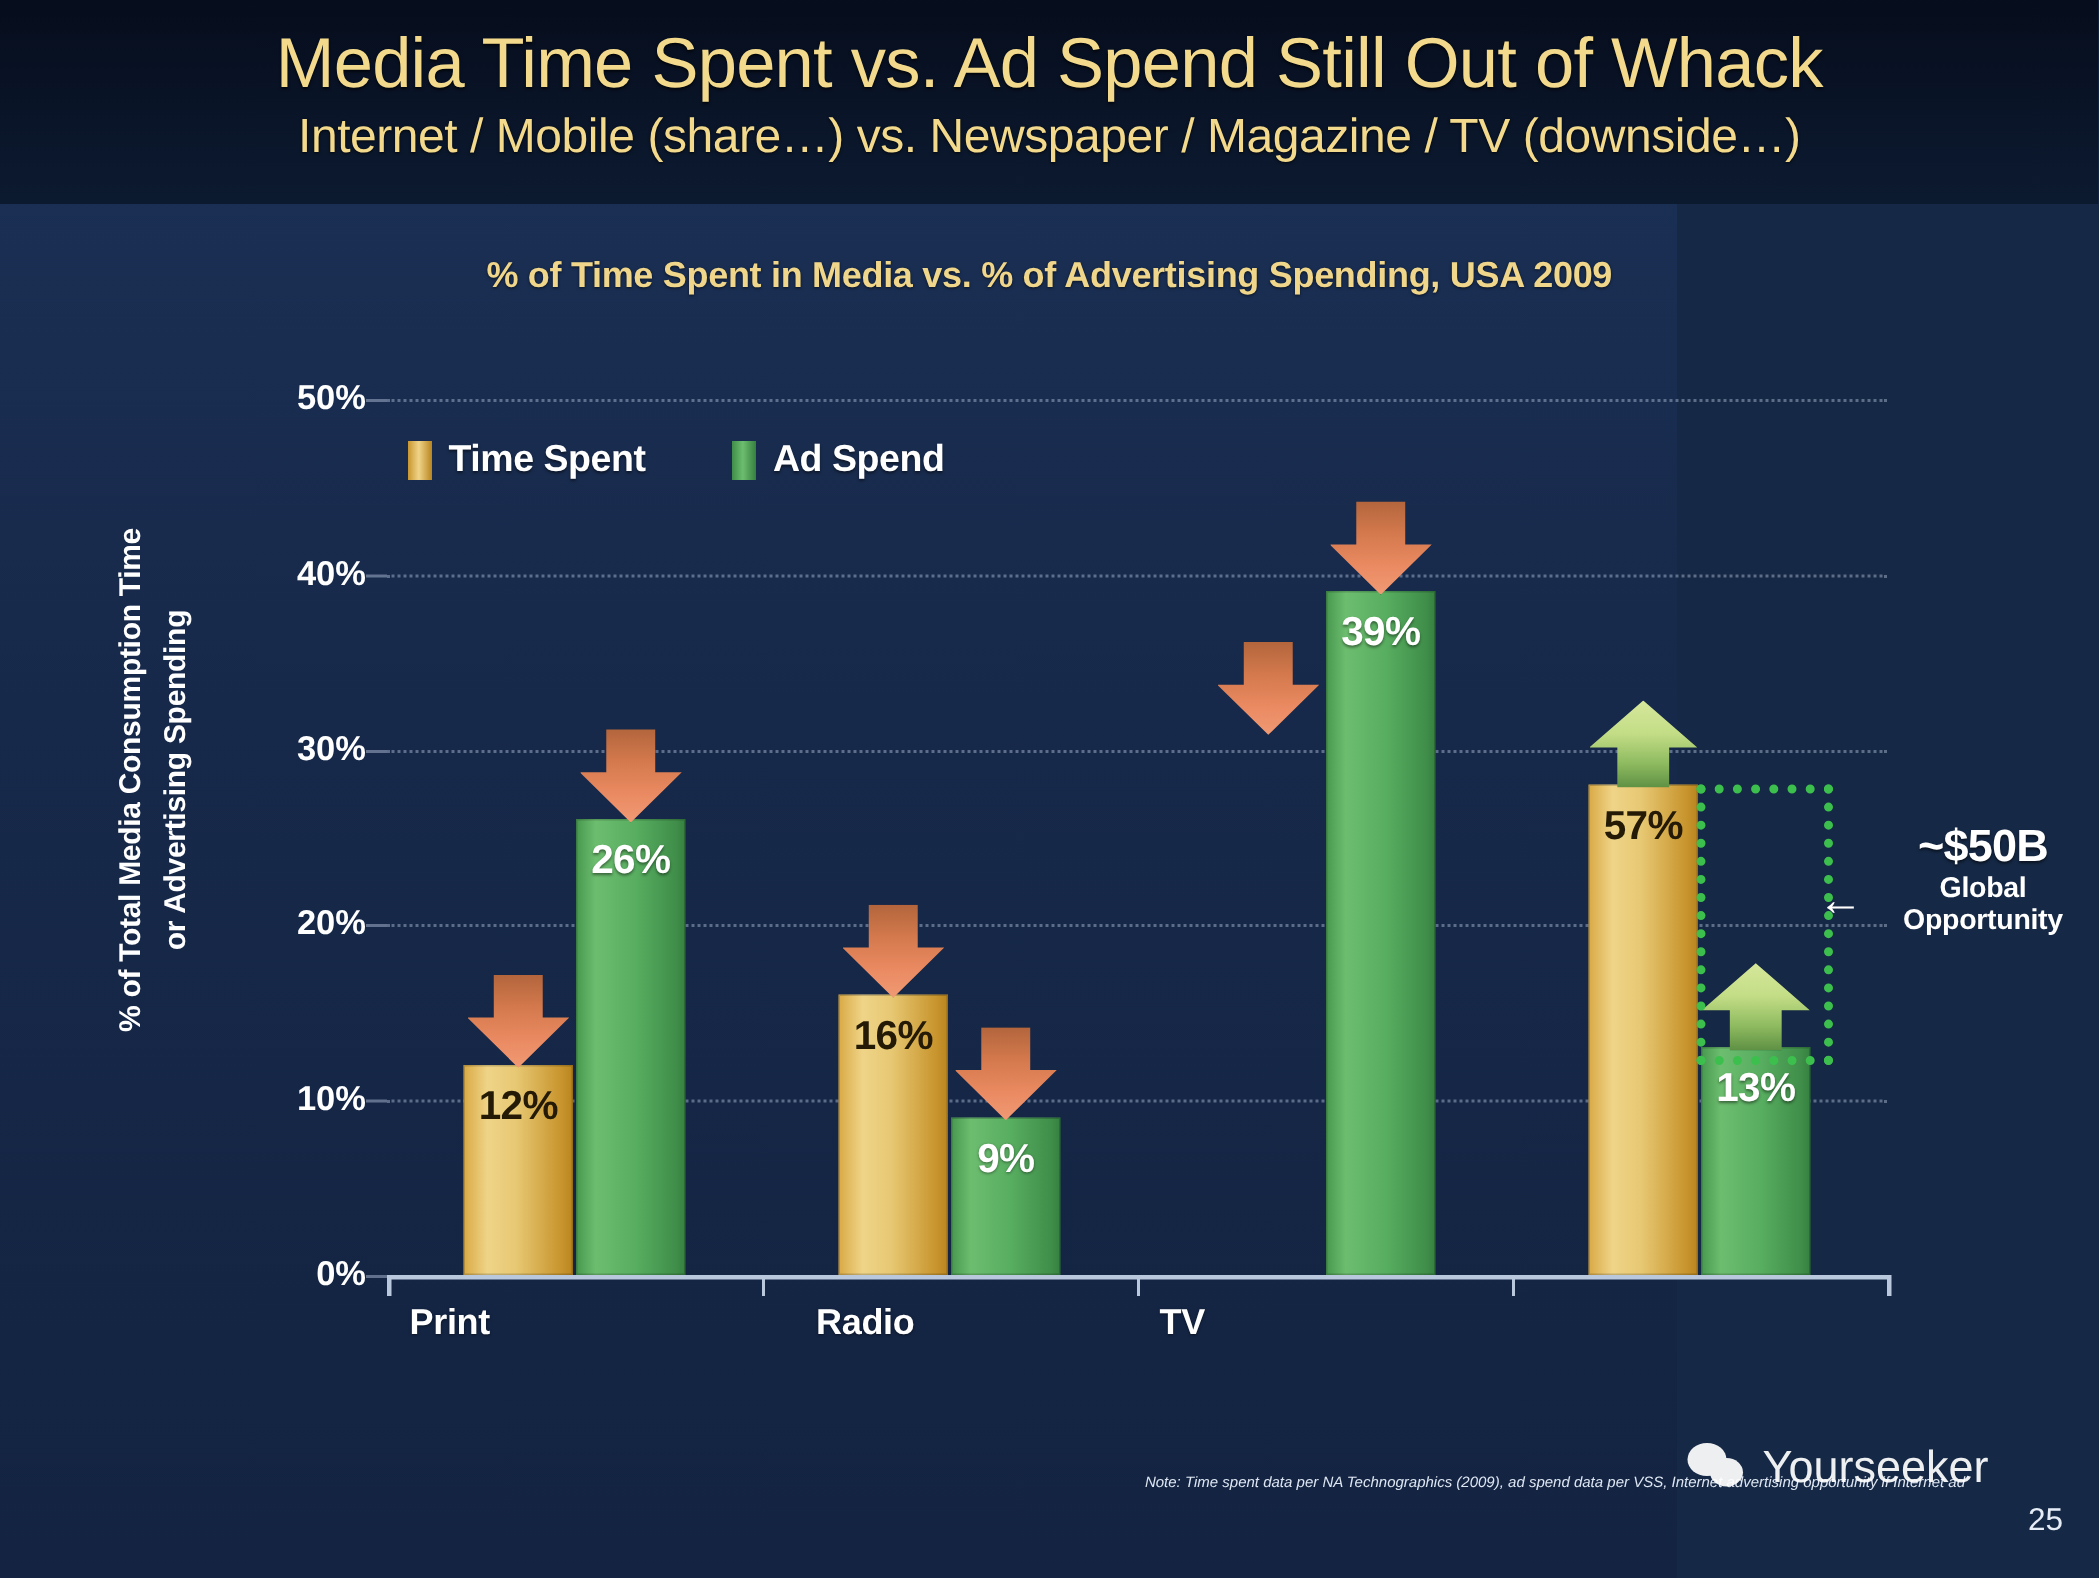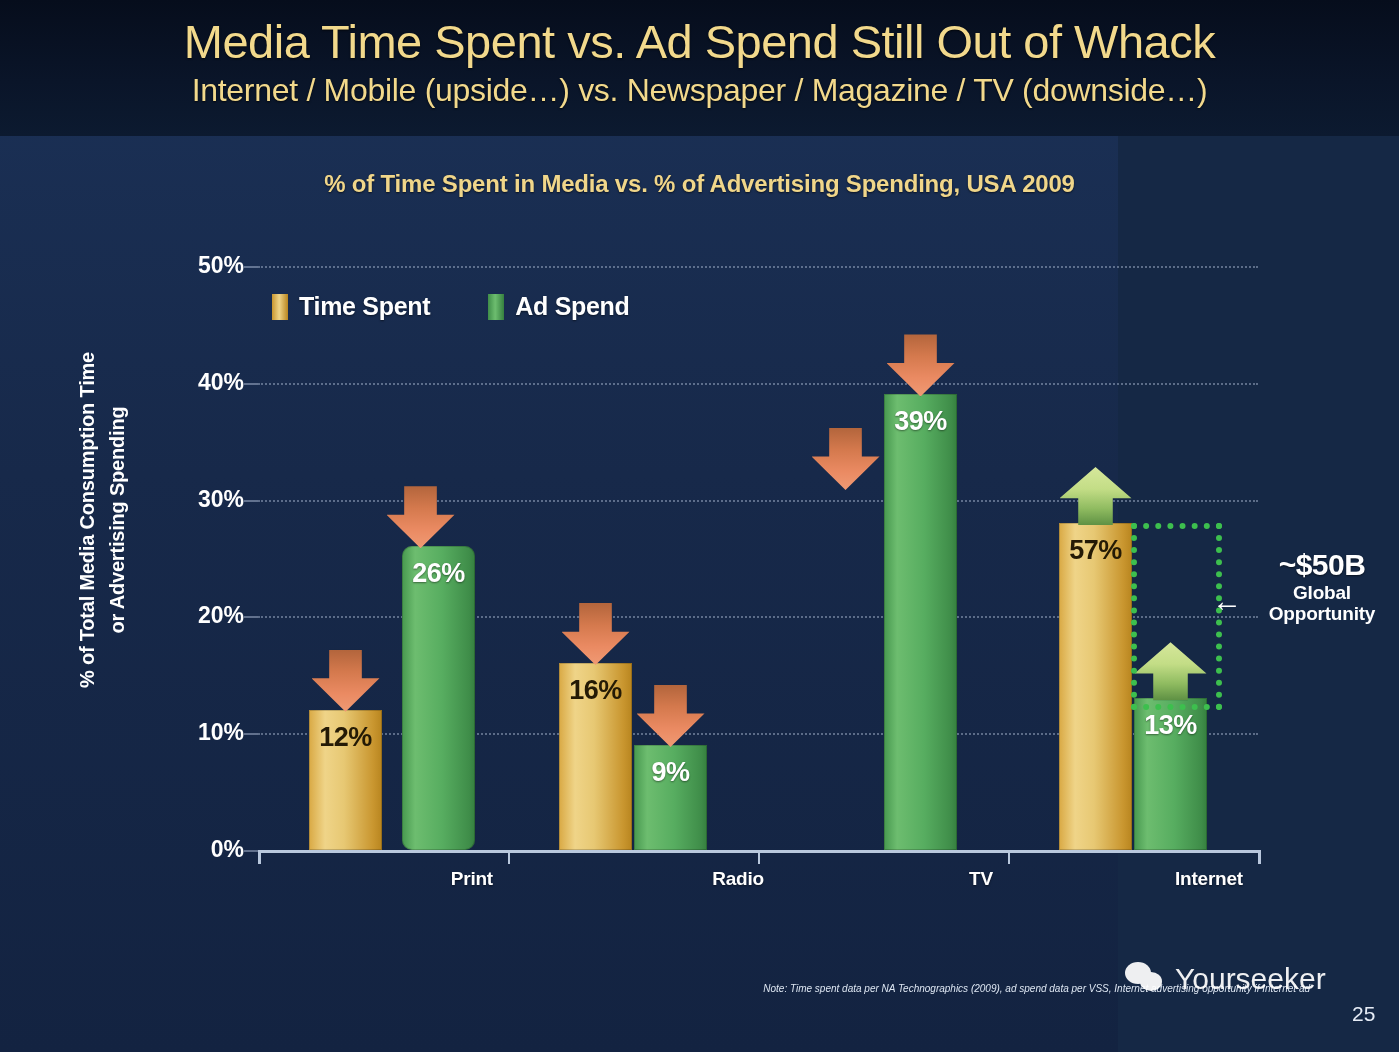--- a/index.html
+++ b/index.html
@@ -88,22 +88,22 @@
   
   .legend{position:absolute;left:272px;top:292px;display:flex;align-items:center;gap:58px;}
   .legend-item{display:flex;align-items:center;gap:11px;}
   .swatch{width:16px;height:26px;display:block;}
   .swatch.gold{background:linear-gradient(90deg,#c9962f,#efd488 45%,#b8851f);}
   .swatch.green{background:linear-gradient(90deg,#3f8d49,#6dbd6f 45%,#35803f);}
   .legend-label{color:#ffffff;font-size:25px;font-weight:bold;letter-spacing:-0.3px;
     text-shadow:0 1px 2px rgba(0,0,0,.5);}
 
   
-  .cat-label{position:absolute;top:868px;width:220px;text-align:right;
-    color:#ffffff;font-size:19px;font-weight:bold;letter-spacing:-0.2px;
+  .cat-label{position:absolute;top:868px;width:220px;text-align:left;
+    color:#ffffff;font-size:24px;font-weight:bold;letter-spacing:-0.2px;
     text-shadow:0 1px 2px rgba(0,0,0,.5);}
 
   
   .ms-logo{position:absolute;left:48px;top:980px;color:#eef3fa;
     font-size:37px;font-weight:400;letter-spacing:-1px;
     text-shadow:0 1px 3px rgba(0,0,0,.6);}
   .note{position:absolute;left:300px;top:982px;width:1010px;text-align:right;
     color:#dde6f2;font-size:10px;font-style:italic;line-height:1.45;}
   .pagenum{position:absolute;left:1352px;top:1002px;color:#e6ecf6;
     font-size:21px;font-weight:400;}
@@ -115,21 +115,21 @@
   .wm-b2{left:15px;top:10px;width:22px;height:19px;}
   .wm-text{color:#ffffff;font-size:30px;font-weight:400;letter-spacing:0px;}
 </style>
 </head>
 <body>
 
 <div class="slide">
 
   <div class="header">
     <div class="header-title">Media Time Spent vs. Ad Spend Still Out of Whack</div>
-    <div class="header-sub">Internet / Mobile (upside…) vs. Newspaper / Magazine / TV (downside…)</div>
+    <div class="header-sub">Internet / Mobile (share…) vs. Newspaper / Magazine / TV (downside…)</div>
   </div>
 
   <div class="chart-title">% of Time Spent in Media vs. % of Advertising Spending, USA 2009</div>
 
   <div class="ytitle" id="ytitle" style="left: 72px; top: 790px; width: 540px;">
     <span>% of Total Media Consumption Time</span><br>
     <span>or Advertising Spending</span>
   </div>
 
   <div class="plot" id="plot">
@@ -150,21 +150,21 @@
       <div class="gridline" style="top: 0px;"></div>
       <div class="ytick" style="top: 0px;">50%</div>
       <div class="ytickline" style="top: 0px;"></div>
       <div class="axis-x"></div>
       <div class="axis-end" style="left: 0px;"></div>
       <div class="axis-end" style="left: 1000px;"></div>
       <div class="bar gold" style="left: 51px; height: 140.16px;">
         <span class="bar-label">12%</span>
       </div>
       <div class="arrow down" style="left: 53.5px; top: 383.84px;"></div>
-      <div class="bar green" style="left: 144px; height: 303.68px; border-radius: 10px;">
+      <div class="bar green" style="left: 126px; height: 303.68px;">
         <span class="bar-label">26%</span>
       </div>
       <div class="arrow down" style="left: 128.5px; top: 220.32px;"></div>
       <div class="cat-tick" style="left: 250px;"></div>
       <div class="bar gold" style="left: 301px; height: 186.88px; text-decoration: underline;">
         <span class="bar-label">16%</span>
       </div>
       <div class="arrow down" style="left: 303.5px; top: 337.12px;"></div>
       <div class="bar green" style="left: 376px; height: 105.12px;">
         <span class="bar-label">9%</span>
@@ -214,14 +214,13 @@
       <span class="wm-b1"></span>
         <span class="wm-b2"></span>
     </span>
     <span class="wm-text">Yourseeker</span>
   </div>
   <div class="pagenum">25</div>
 
 <div class="cat-label" style="left: 273px;">Print</div>
     <div class="cat-label" style="left: 544px;">Radio</div>
     <div class="cat-label" style="left: 773px;">TV</div>
-    <div class="cat-label" style="left: 1023px;">Internet</div>
   </div>
 
 </body></html>

